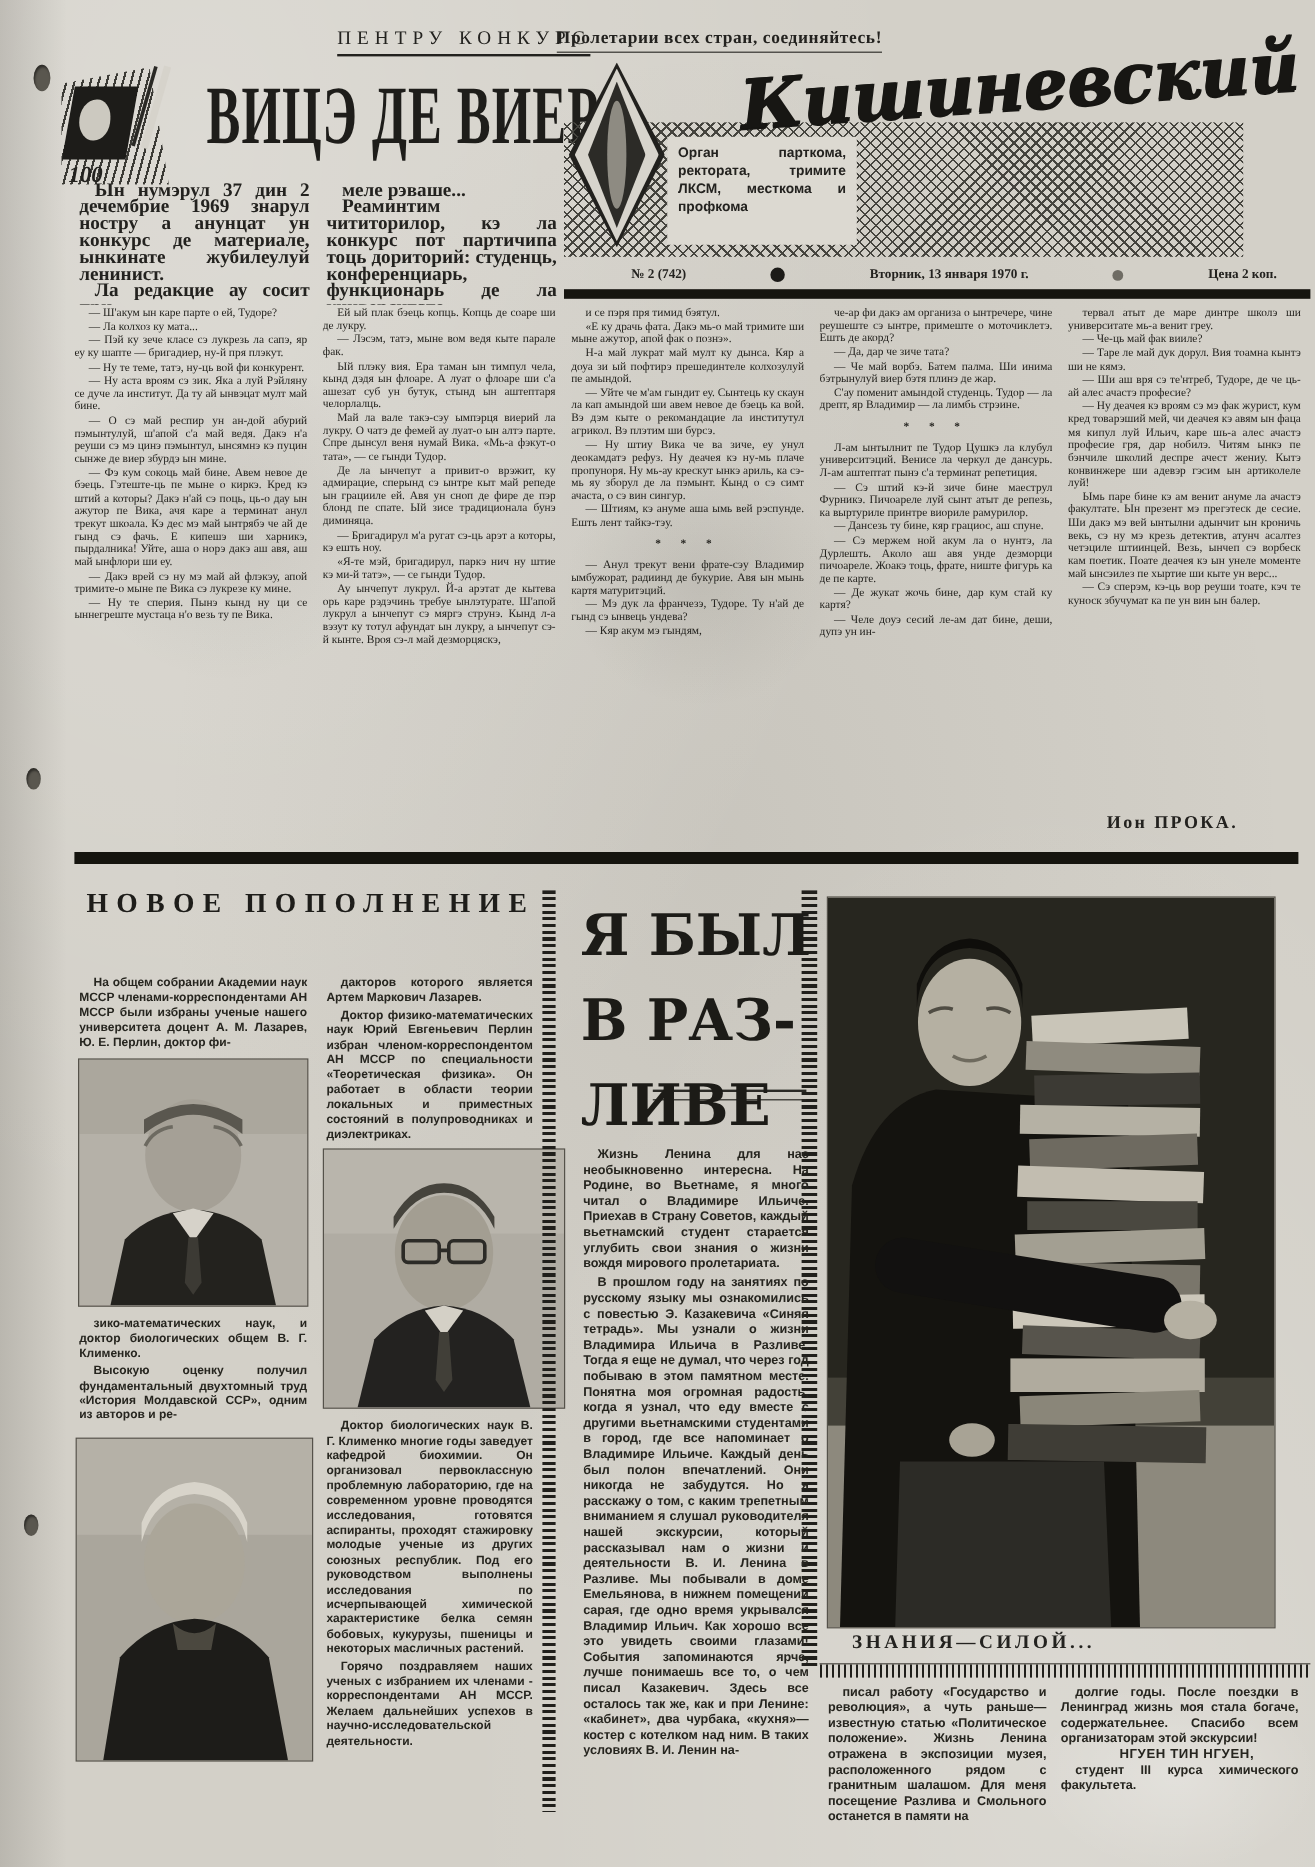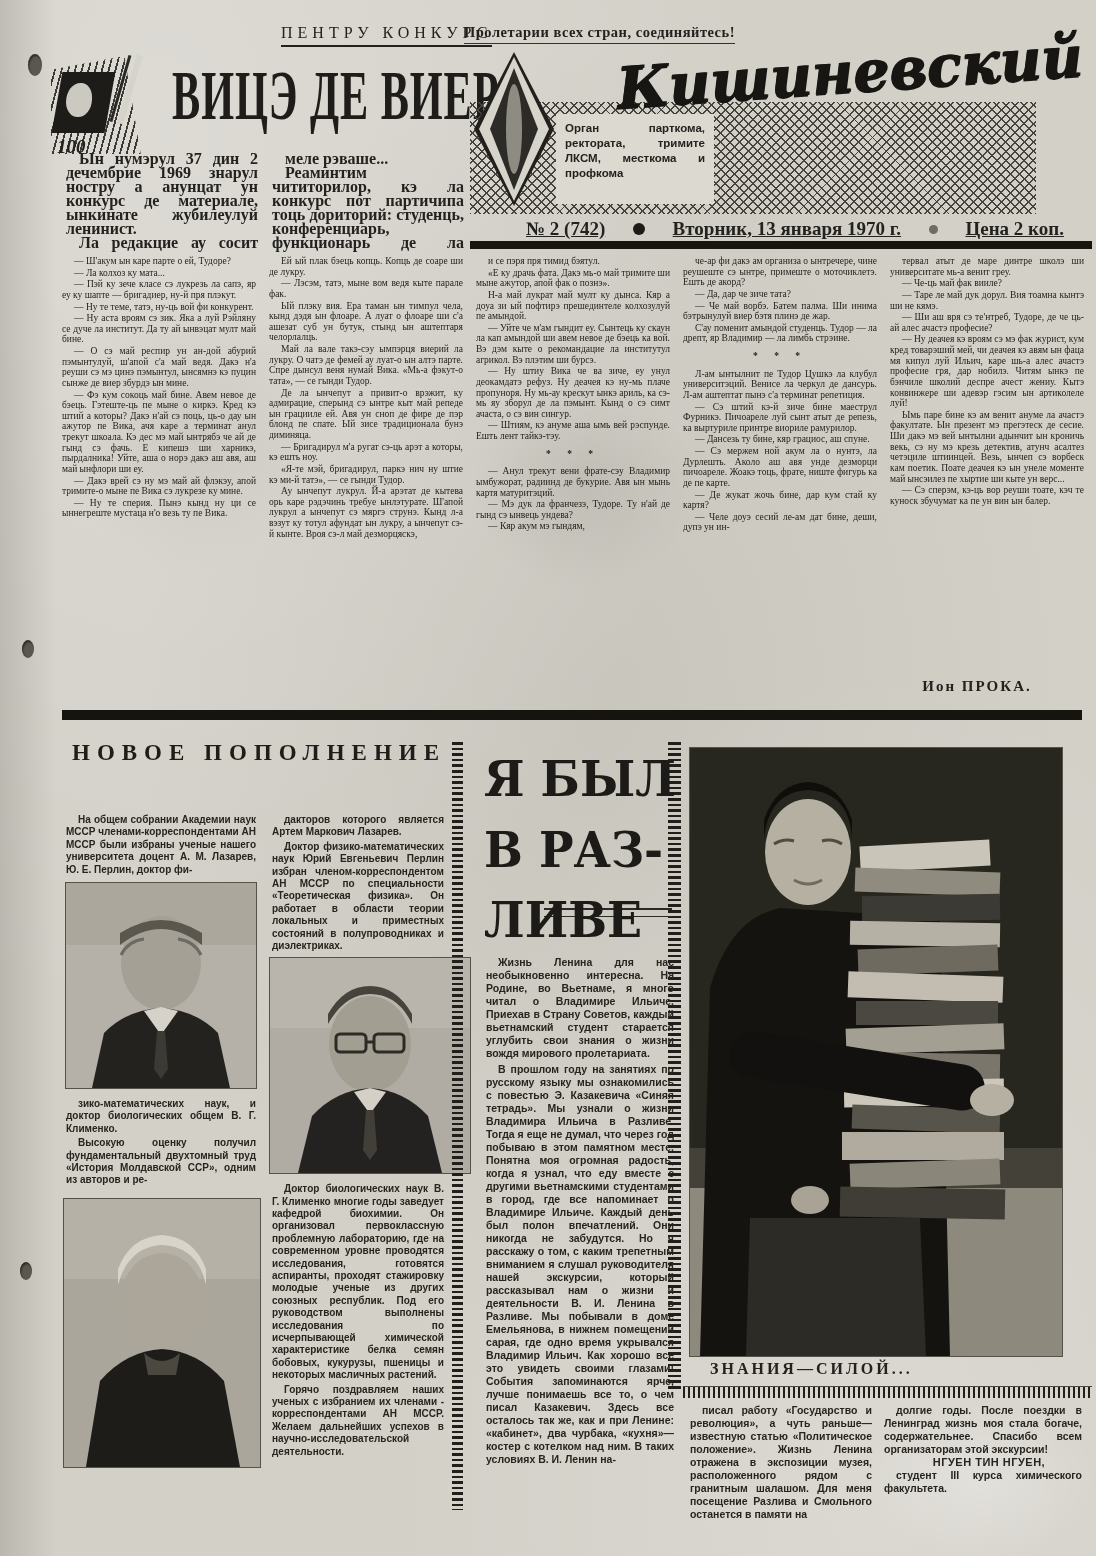--- a/index.html
+++ b/index.html
@@ -56,21 +56,21 @@
     font:bold 11.5px/1.3 "Liberation Sans",sans-serif;padding:7px 9px;box-sizing:border-box;text-align:justify;}
   .mast-script{position:absolute;left:146px;top:-10px;margin:0;white-space:nowrap;
     font:italic bold 57px "DejaVu Serif",serif;transform:rotate(-4deg);color:#171613;
     text-shadow:1.5px 0 #171613, 0 1.5px #171613;}
   .mast-outline{position:absolute;left:168px;top:88px;margin:0;white-space:nowrap;
     font:bold 44px "Liberation Sans",sans-serif;letter-spacing:5px;color:#d8d5cd;
     text-shadow:1.6px 1.6px 0 #1c1b18,-1.6px -1.6px 0 #1c1b18,1.6px -1.6px 0 #1c1b18,-1.6px 1.6px 0 #1c1b18;}
 
   .issueline{left:470px;top:219px;width:622px;height:20px;display:flex;align-items:center;
     justify-content:space-between;padding:0 28px 0 56px;box-sizing:border-box;
-    font-weight:bold;font-size:19px;text-decoration:underline;}
+    font-weight:bold;font-size:11px;}
   .dot-big{width:12px;height:12px;border-radius:50%;background:#1c1b18;}
   .dot-small{width:9px;height:9px;border-radius:50%;background:#6f6c64;}
   .bar1{left:470px;top:241px;width:622px;height:8px;background:#16150f;}
 
   
   .maincols{left:62px;top:256px;width:1022px;height:452px;display:flex;gap:13px;}
   .tcol{flex:1;overflow:hidden;font-size:9.5px;line-height:1.12;text-align:justify;color:#24231f;}
   .tcol p{margin:0 0 1px;text-indent:12px;}
   .tcol p.stars{text-align:center;text-indent:0;letter-spacing:7px;margin:7px 0;font-weight:bold;}
   .lead-sign{left:872px;top:678px;width:210px;text-align:center;font-weight:bold;font-size:15px;letter-spacing:2px;}

